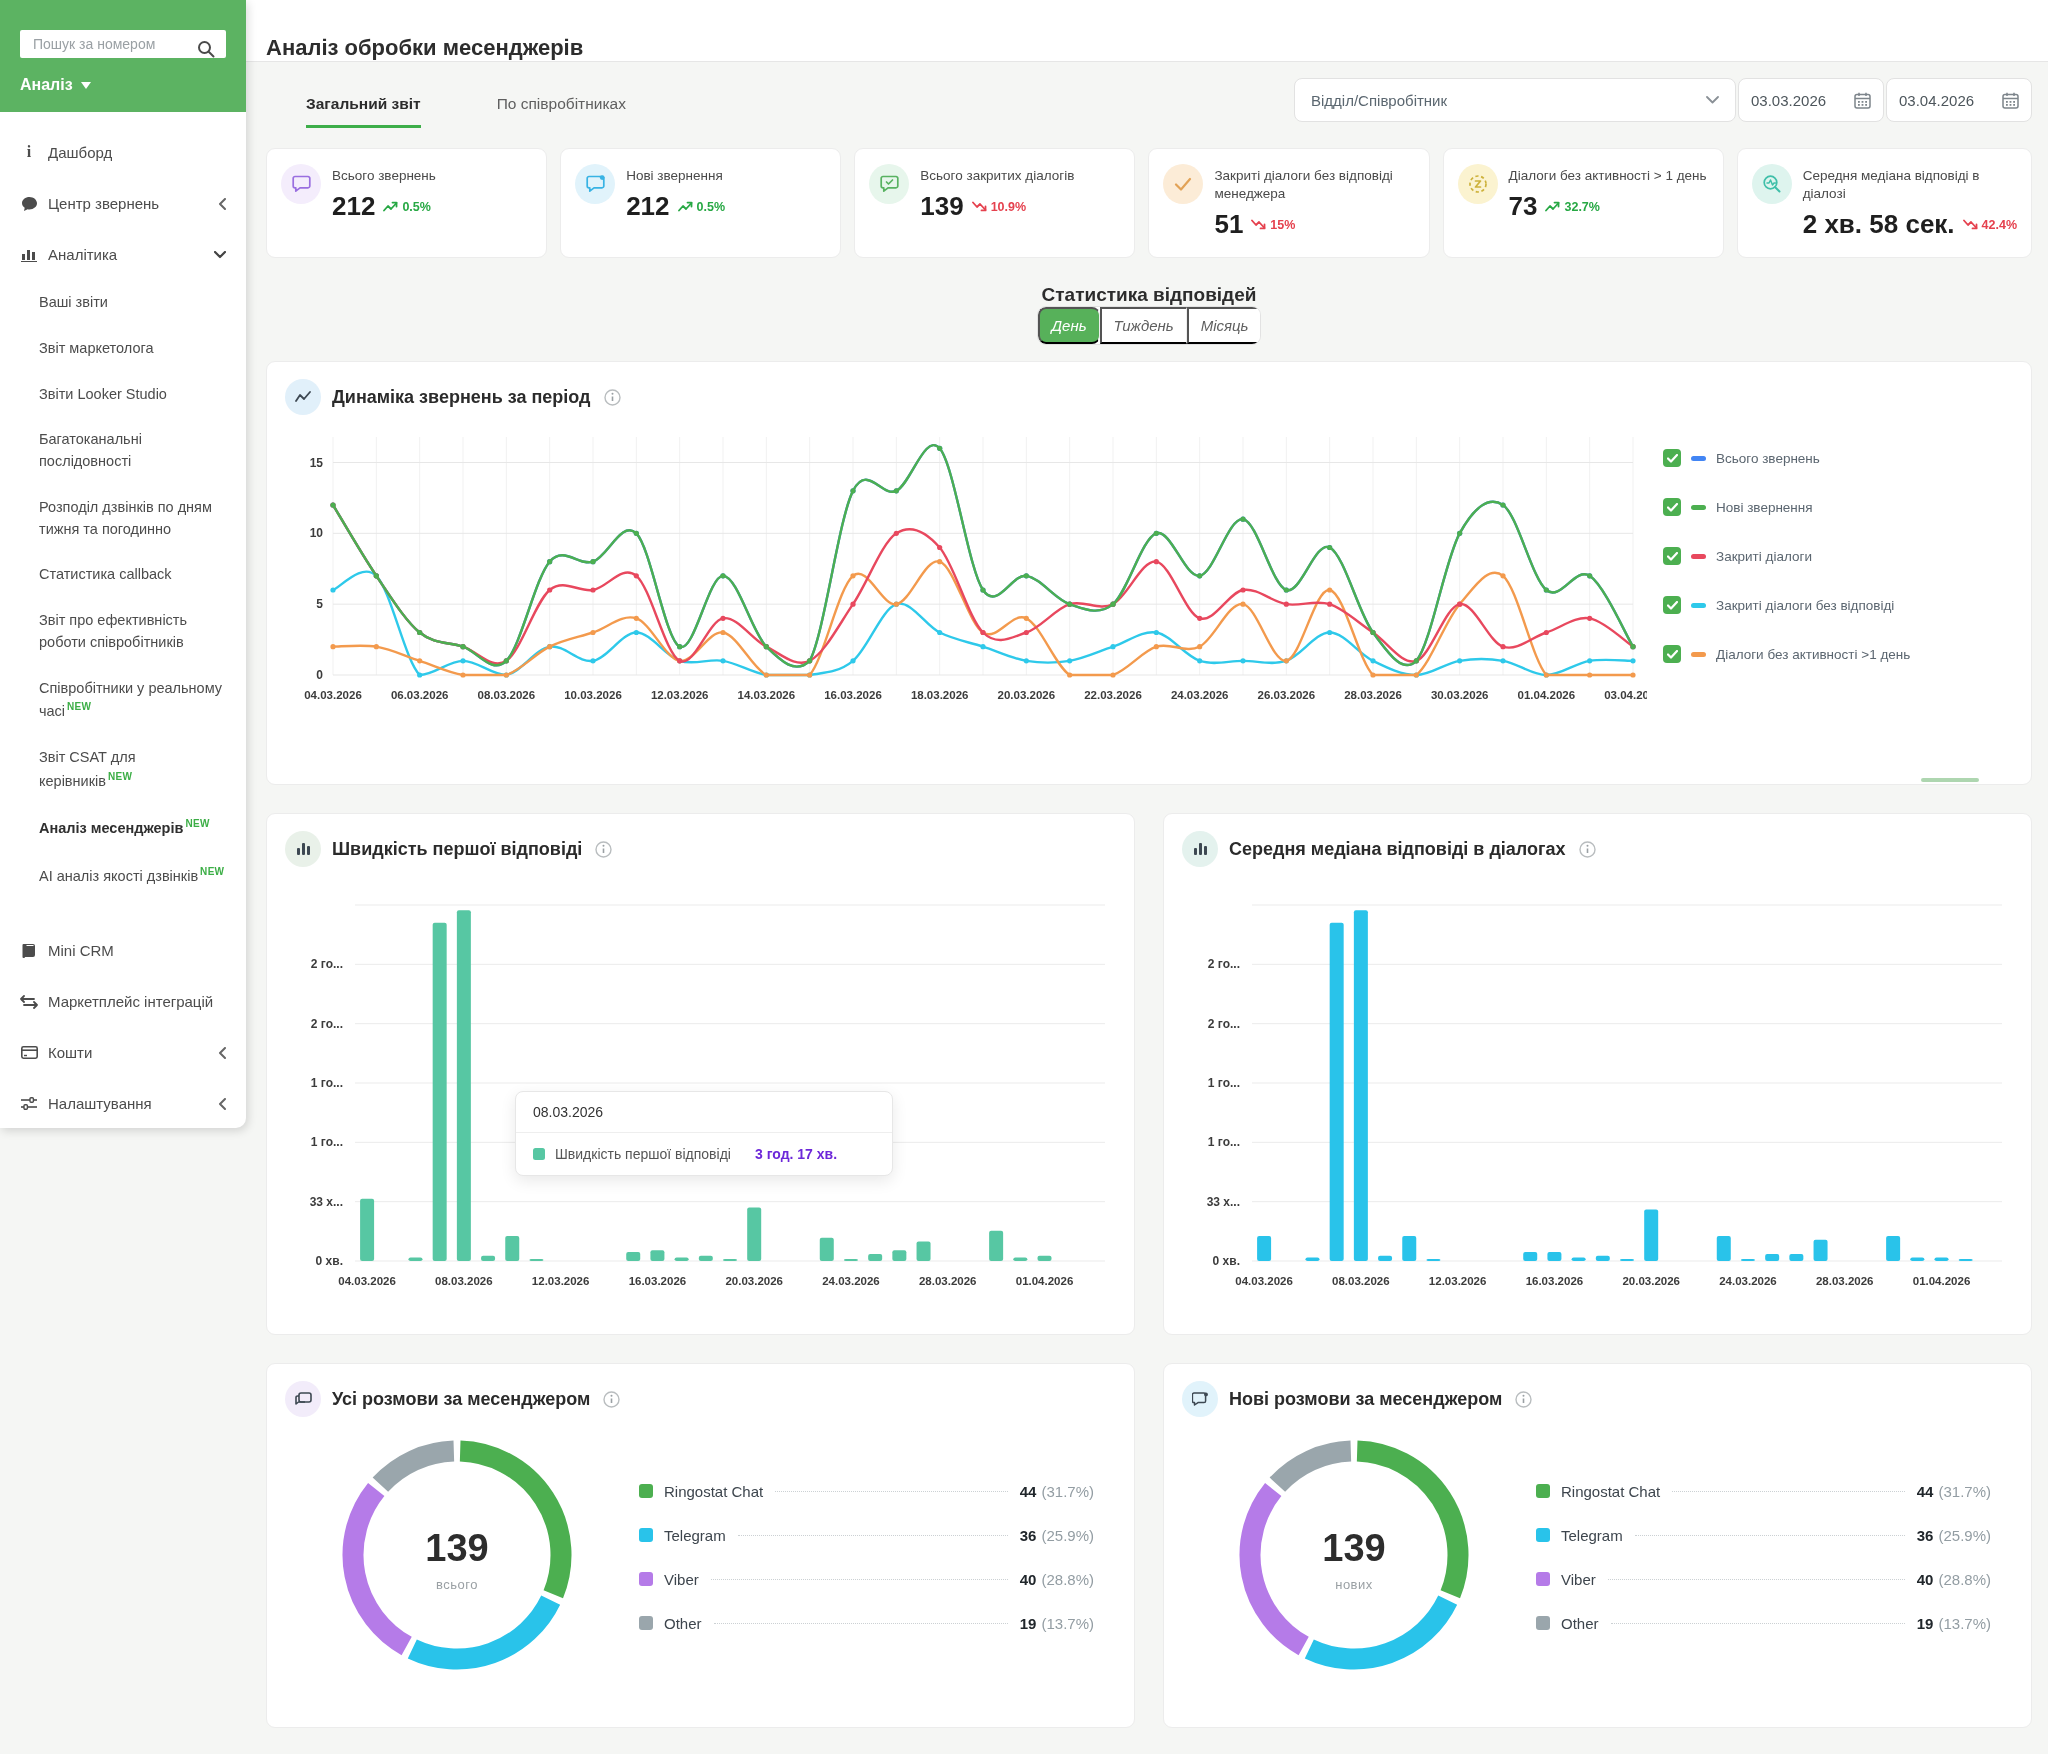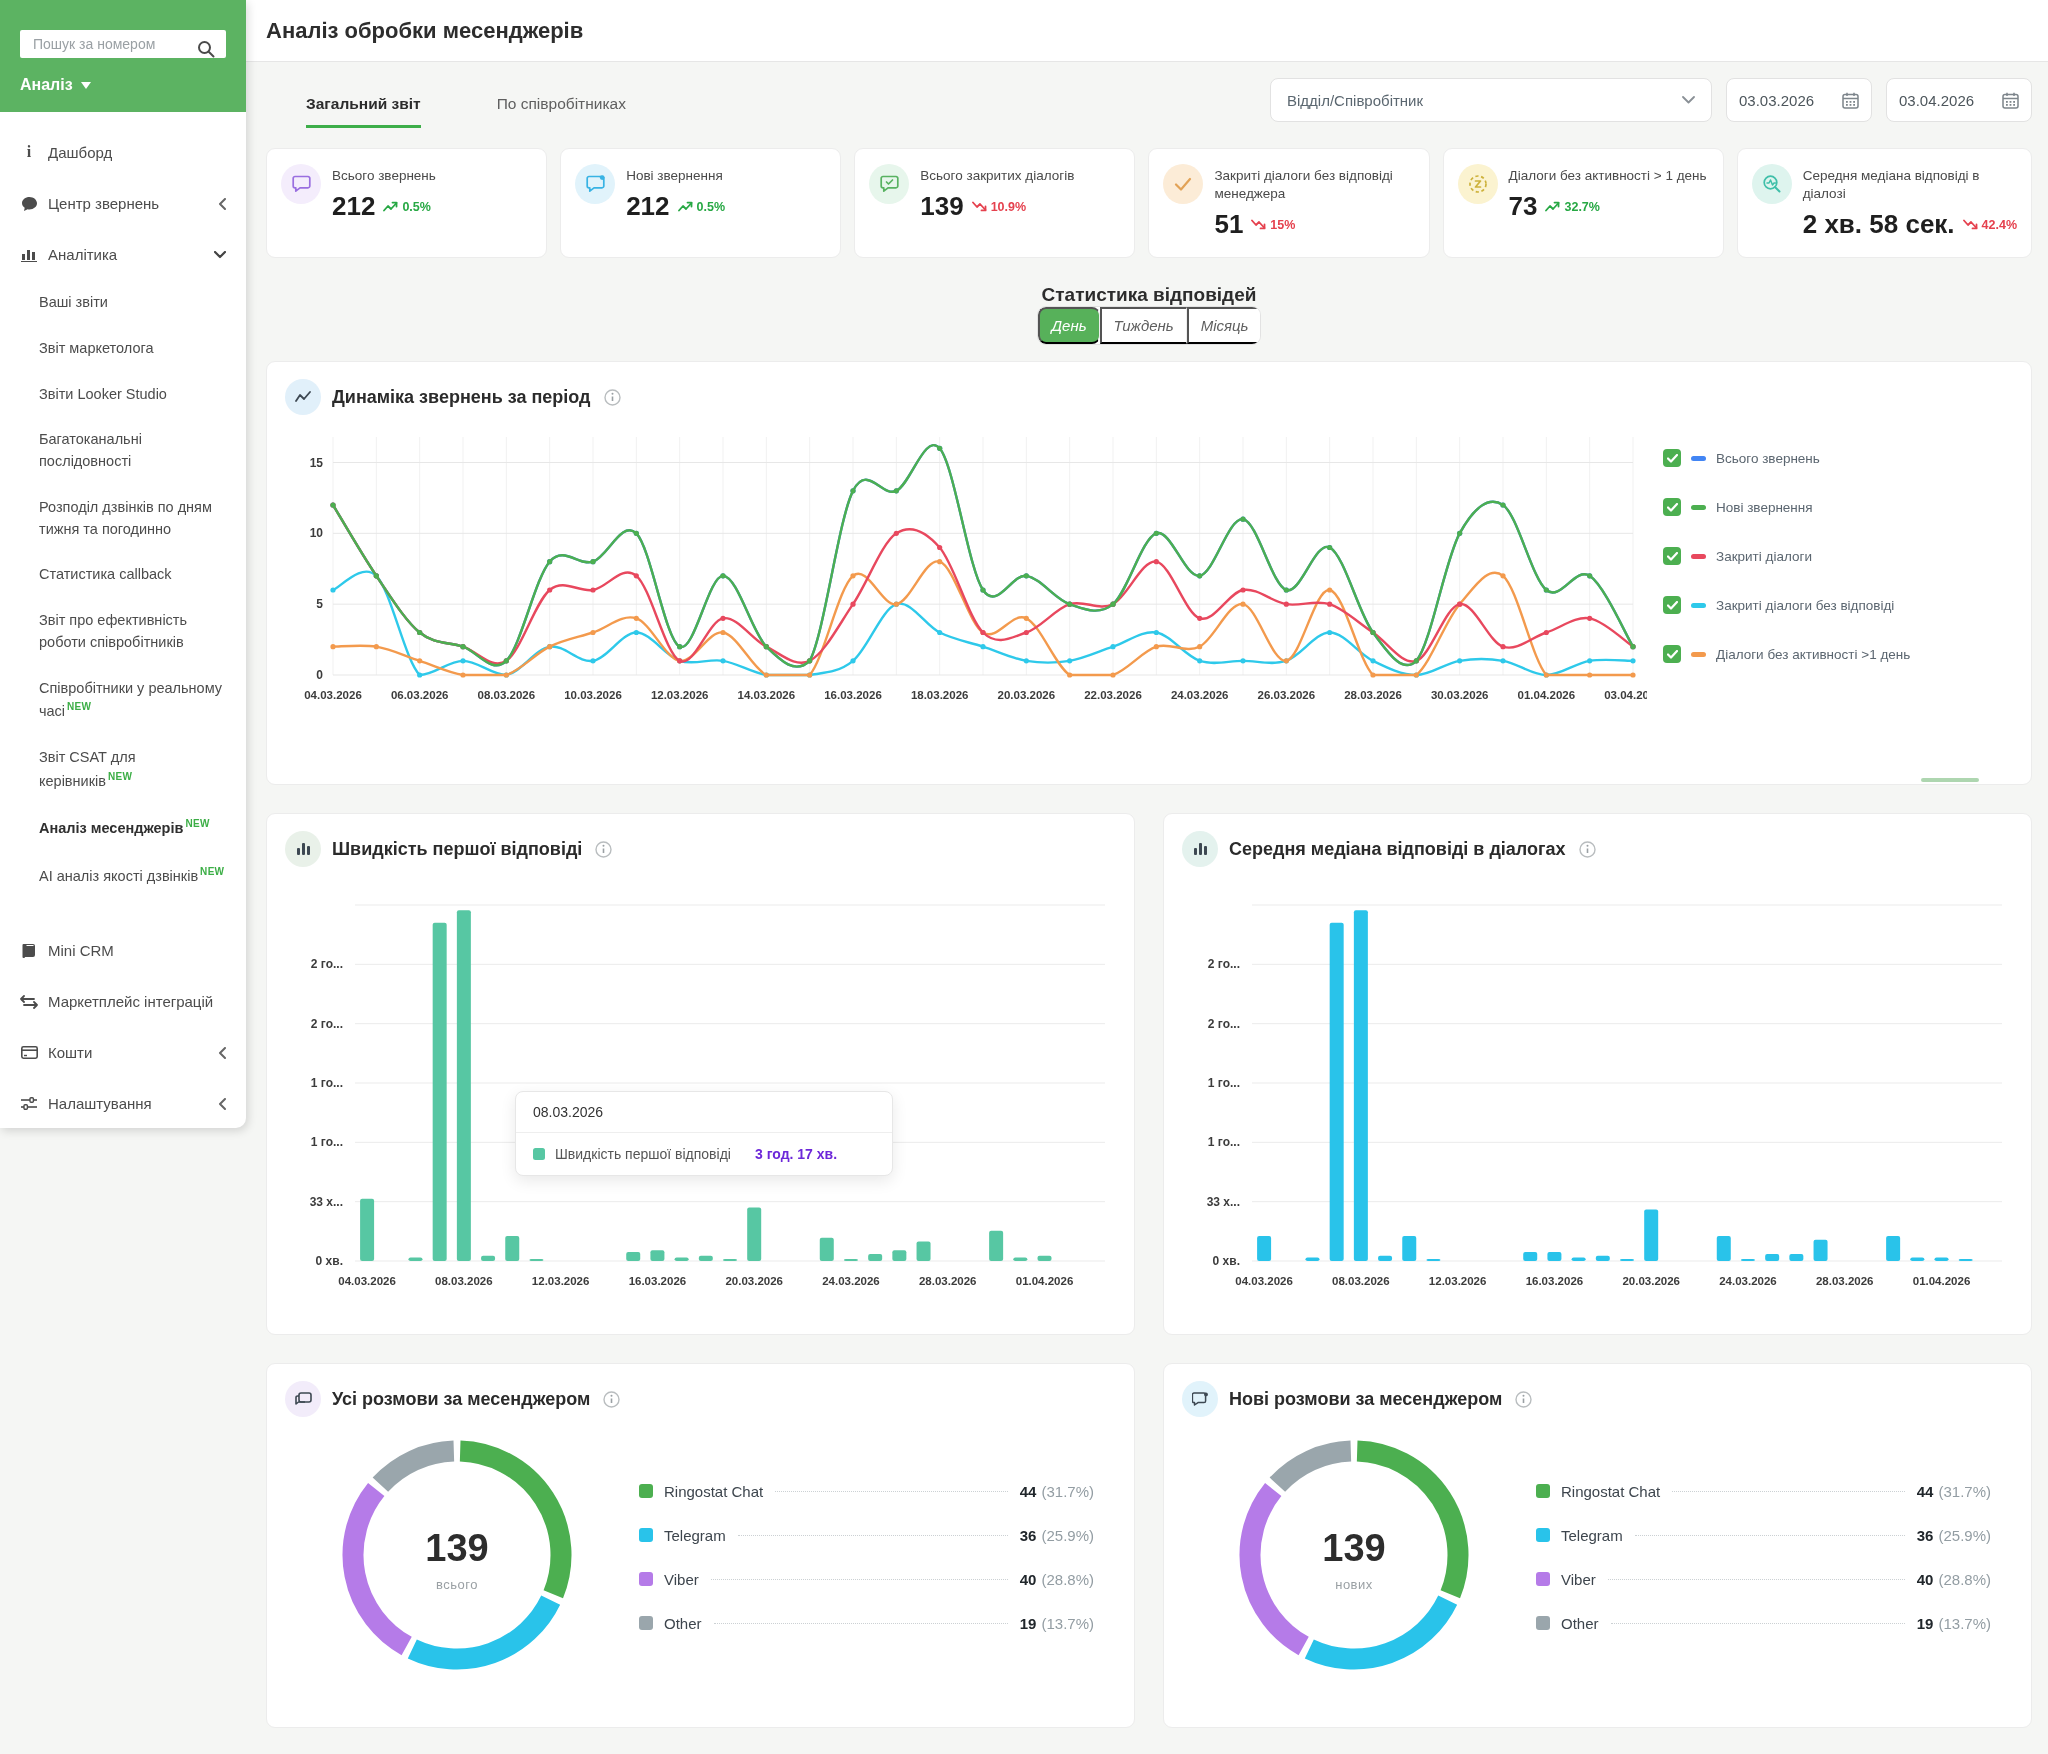--- a/index.html
+++ b/index.html
@@ -24,28 +24,28 @@
   .sb-item .chev { margin-left:auto; flex:0 0 auto; }
   .sb-ic { width:18px; text-align:center; flex:0 0 18px; display:flex; justify-content:center; }
   .i-glyph { font-family:"Liberation Serif", serif; font-weight:700; font-size:16px; color:#4c4c4c; }
   .sb-sub { padding:12px 16px 12px 39px; font-size:14.5px; color:#4c4c4c; line-height:1.5; cursor:pointer; }
   .sb-sub.active .lbl { font-weight:700; color:#2f2f2f; }
   .badge-new { color:#3cae46; font-size:10px; font-weight:700; vertical-align:super; margin-left:2px; letter-spacing:.3px; }
   .sb-bottom { margin-top:26px; }
 
   
   #main { margin-left:246px; }
-  .topbar { height:62px; background:#fff; border-bottom:1px solid #e6e6e6; display:flex; align-items:center; padding-left:20px; }
+  .topbar { height:62px; background:#fff; border-bottom:1px solid #e6e6e6; display:flex; align-items:flex-end; padding-left:20px; }
   .topbar h1 { font-size:22px; font-weight:700; color:#2d2d2d; }
 
   .controls-row { display:flex; justify-content:space-between; align-items:flex-end; padding:16px 16px 0 20px; }
   .tabs { display:flex; gap:36px; }
   .tab { font-size:15.5px; color:#5f5f5f; padding-bottom:12px; cursor:pointer; border-bottom:3px solid transparent;margin-left:40px; }
   .tab.active { font-weight:700; color:#2c2c2c; border-bottom-color:#3dae49; }
-  .filters { display:flex; gap:14px; align-items:center; padding-bottom:6px; }
+  .filters { display:flex; gap:2px; align-items:center; padding-bottom:6px; }
   .select { width:442px; height:44px; background:#fff; border:1px solid #e2e2e2; border-radius:8px;
             display:flex; align-items:center; justify-content:space-between; padding:0 16px; font-size:15px; color:#5b6770; cursor:pointer; }
   .date-input { width:146px; height:44px; background:#fff; border:1px solid #e2e2e2; border-radius:8px;
                 display:flex; align-items:center; justify-content:space-between; padding:0 12px; font-size:15px; color:#4d565c; cursor:pointer; }
 
   
   #kpi-row { display:flex; gap:13px; padding:20px 16px 0 20px; }
   .kpi-card { flex:1 1 0; background:#fff; border:1px solid #ececec; border-radius:9px; padding:15px 14px; display:flex; gap:11px; min-height:110px; }
   .kpi-icon { width:40px; height:40px; border-radius:50%; flex:0 0 40px; display:flex; align-items:center; justify-content:center; }
   .kpi-label { font-size:13.5px; color:#4a4a4a; line-height:1.35; padding-top:3px; }

